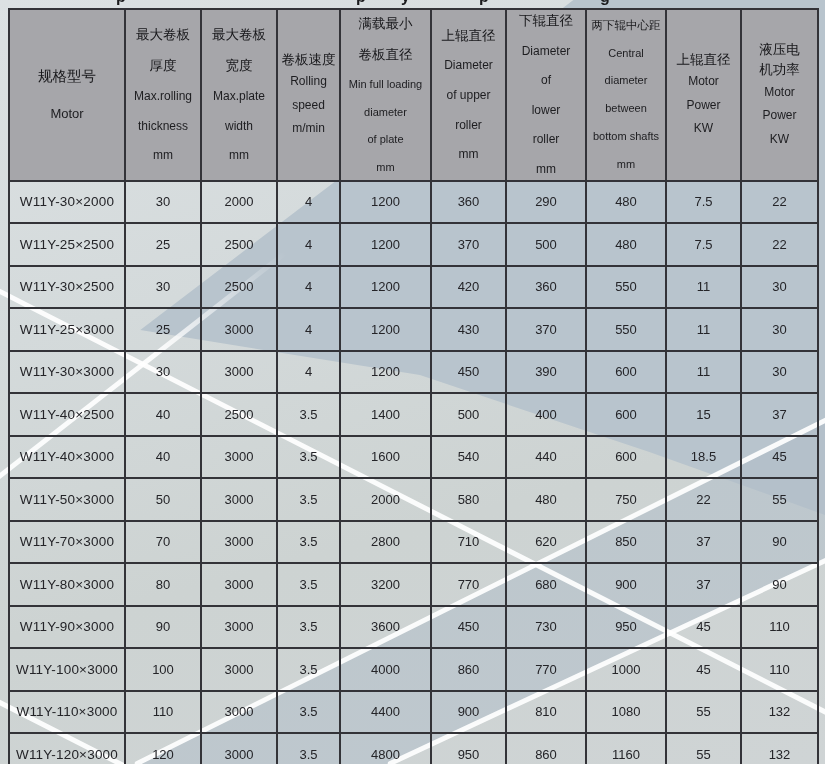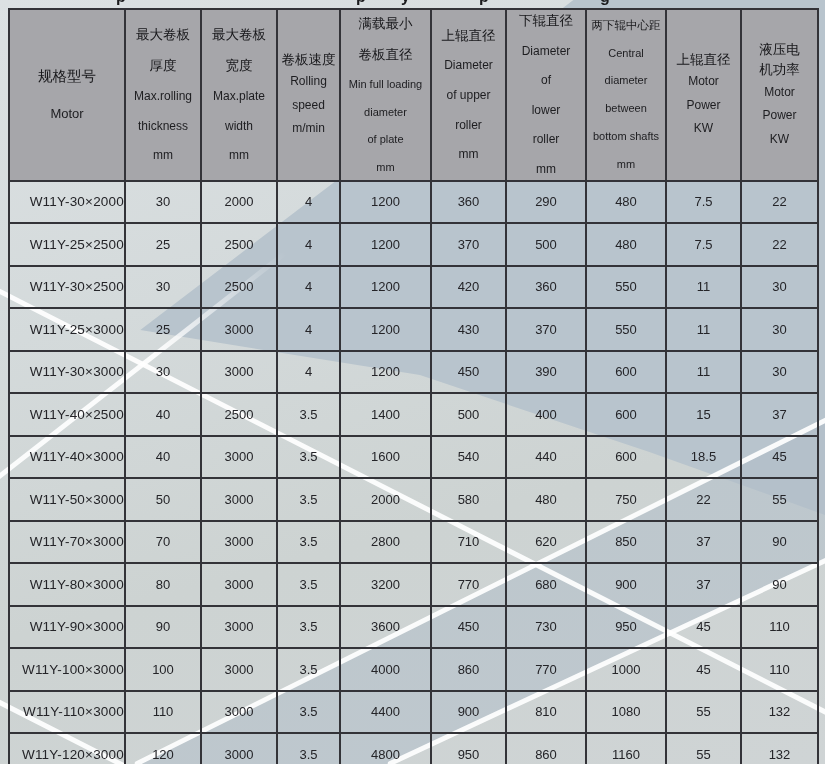--- a/index.html
+++ b/index.html
@@ -48,21 +48,21 @@
   }
   .spec th,.spec td{border:2px solid #333338;padding:0;}
   .spec thead th{
     background:#a6a6aa;height:107px;vertical-align:middle;
     font-weight:normal;padding:2px 1px;
   }
   .spec tbody td{
     height:40.5px;text-align:center;vertical-align:middle;
     font-size:13px;color:#242428;background:transparent;
   }
-  .spec tbody td.model{font-size:13.5px;letter-spacing:0.2px;text-align:right;}
+  .spec tbody td.model{font-size:13.5px;letter-spacing:0.2px;}
   .hcell{display:flex;flex-direction:column;align-items:center;justify-content:center;gap:14px;}
   .hcell .zh{font-size:13.5px;line-height:1.3;color:#17171a;}
   .hcell .zh.small{font-size:11.5px;line-height:1.25;}
   .hcell .en{font-size:12px;line-height:1.3;color:#1d1d20;}
   .hcell .en.small{font-size:11px;line-height:1.25;}
   .hcell.model{gap:20px;}
   .hcell.model .zh{font-size:14.5px;}
   .hcell.model .en{font-size:13px;}
   .hcell.loose{gap:3px;}
   .hcell.loose .en{line-height:1.7;}

